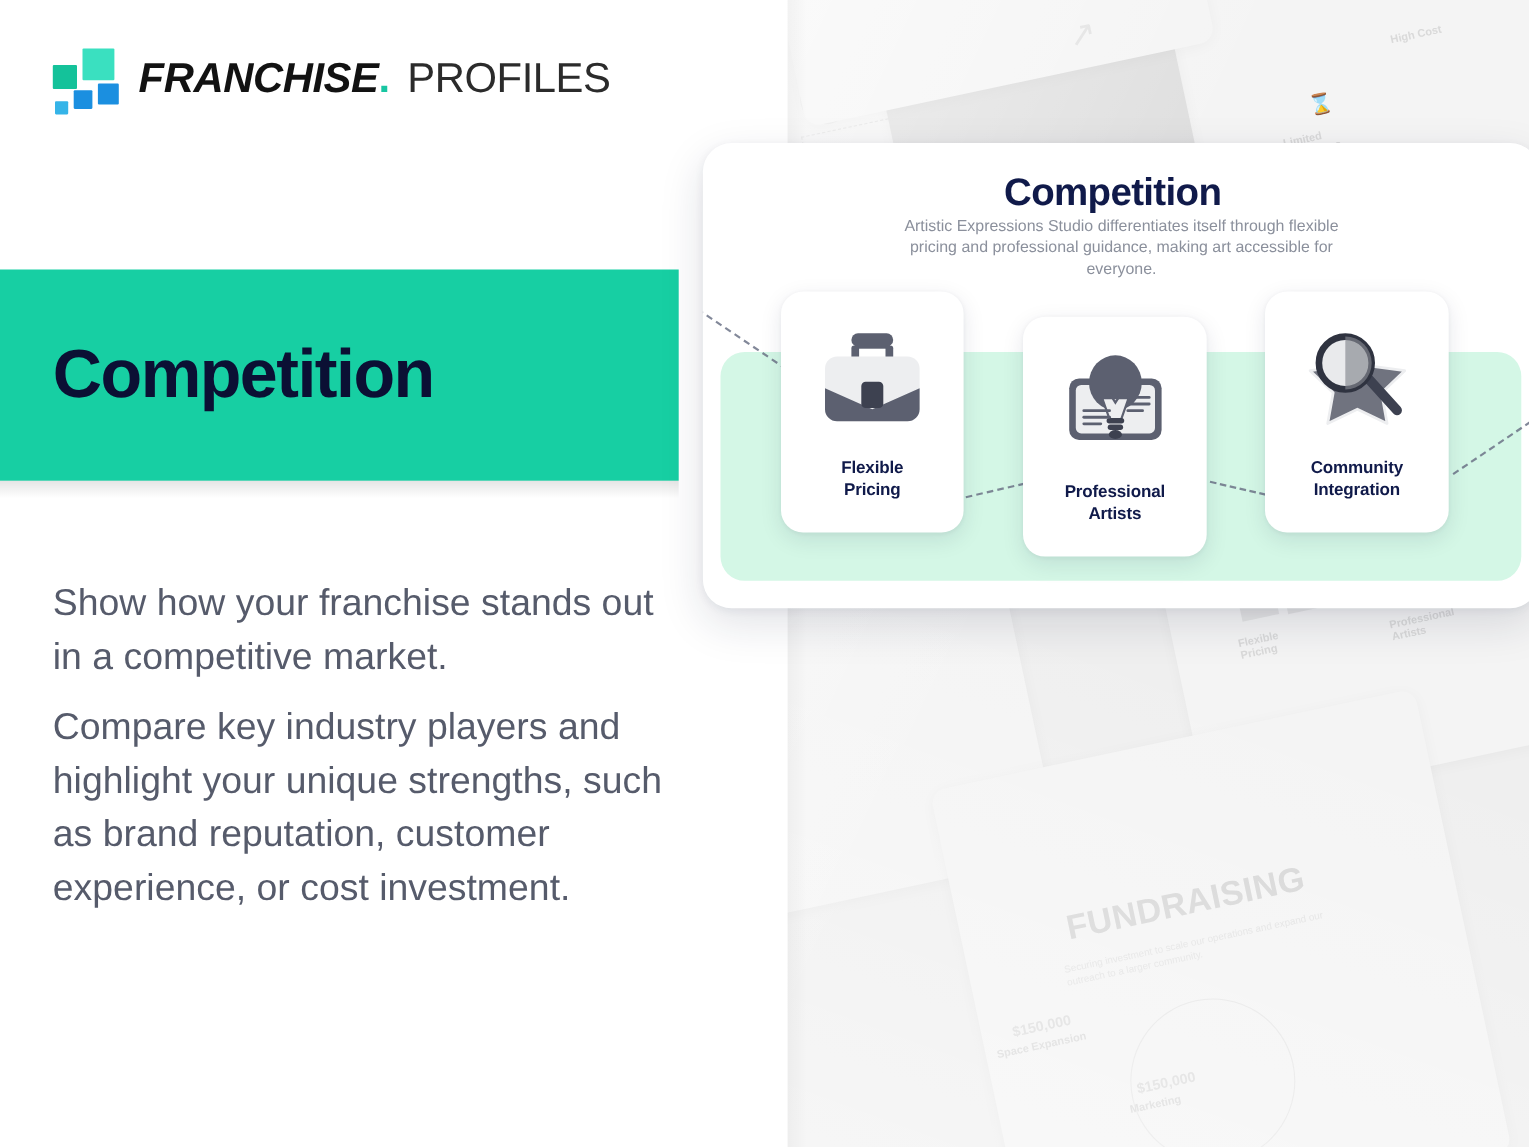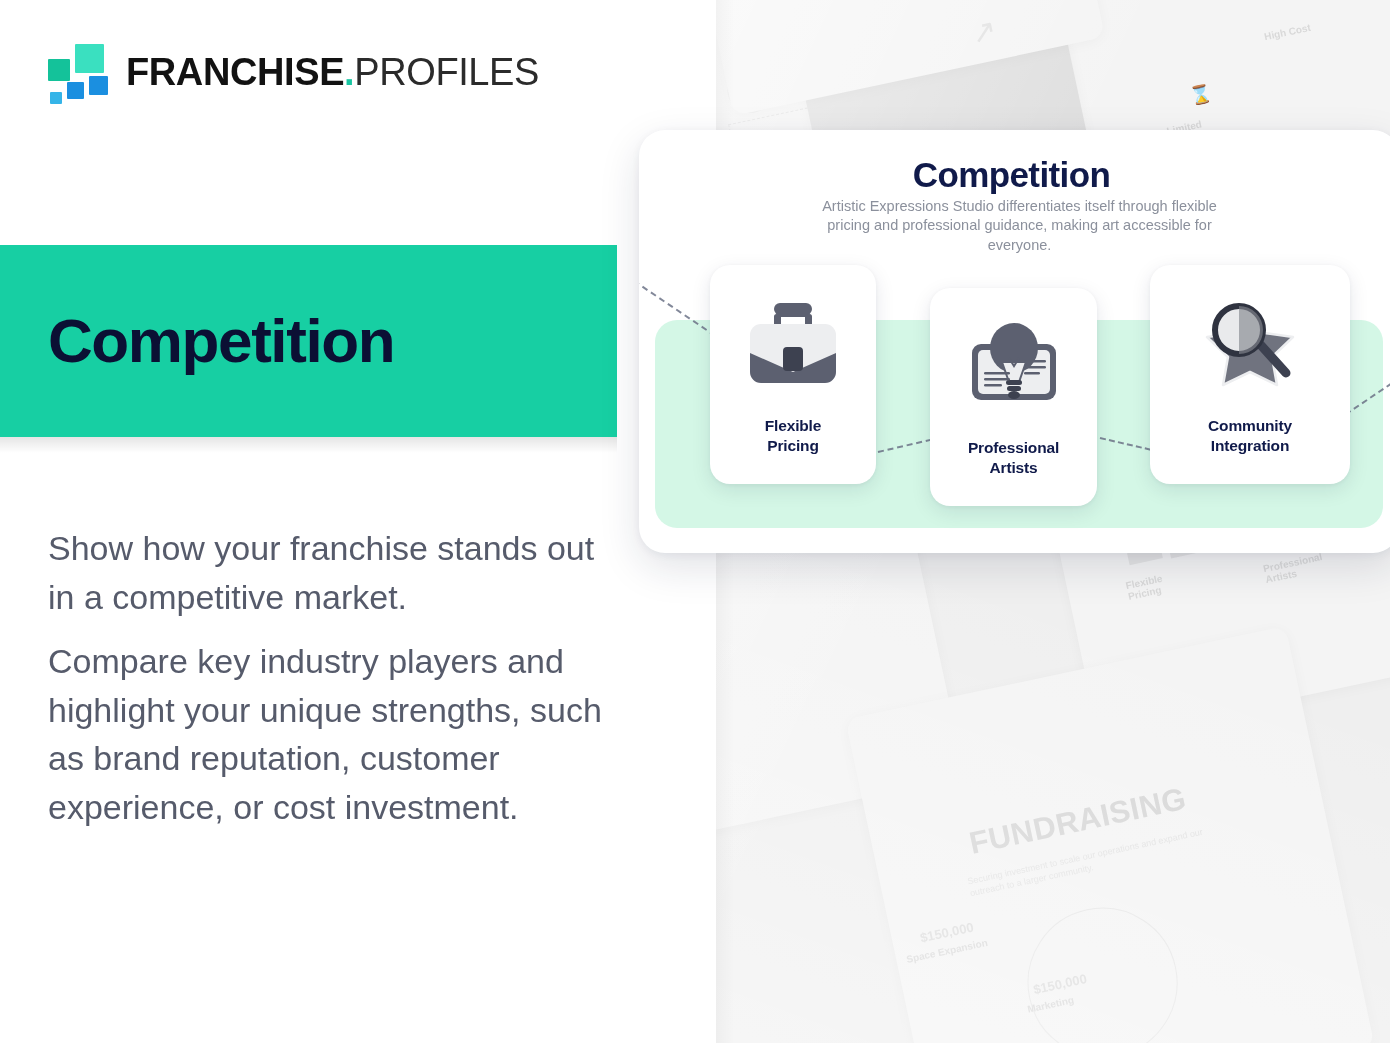--- a/index.html
+++ b/index.html
@@ -117,23 +117,23 @@
   .sq-c { left: 41px; top: 32px; width: 19px; height: 19px; background: #1b8fe0; }
   .sq-d { left: 19px; top: 38px; width: 17px; height: 17px; background: #1b8fe0; }
   .sq-e { left: 2px;  top: 48px; width: 12px; height: 12px; background: #35b4e8; }
 
   #logo-word {
     font-size: 38px;
     letter-spacing: -0.4px;
     white-space: nowrap;
     line-height: 1;
   }
-  #logo-word .w1 { font-weight: 700; color:#121212; }
+  #logo-word .w1 { font-weight: 700; color:#121212;font-style:italic; }
   #logo-word .dot { font-weight: 700; color:#18c6a2; }
-  #logo-word .w2 { font-weight: 300; color:#2b2b2b; }
+  #logo-word .w2 { font-weight: 300; color:#2b2b2b;margin-left:16px; }
 
   #title-band {
     position: absolute;
     left: 0; top: 245px;
     width: 617px; height: 192px;
     background: #17cfa3;
     display: flex; align-items: center;
   }
   #title-band-shadow{
     position:absolute; left:0; top:437px; width:617px; height:16px;
@@ -200,21 +200,21 @@
   }
 
   .feat-card {
     position: absolute;
     background: #ffffff;
     border-radius: 20px;
     box-shadow: 0 6px 20px rgba(23,32,66,.10), 0 1px 4px rgba(23,32,66,.05);
   }
   #feat-1 { left: 71px;  top: 135px; width: 166px; height: 219px; }
   #feat-2 { left: 291px; top: 158px; width: 167px; height: 218px; }
-  #feat-3 { left: 511px; top: 135px; width: 200px; height: 219px; }
+  #feat-3 { left: 511px; top: 135px; width: 167px; height: 219px; }
 
   .feat-icon {
     position: absolute;
     left: 0; right: 0; top: 24px;
     display: flex; justify-content: center; align-items: center;
     height: 110px;
   }
   .feat-label {
     position: absolute;
     left: 6px; right: 6px; bottom: 28px;

